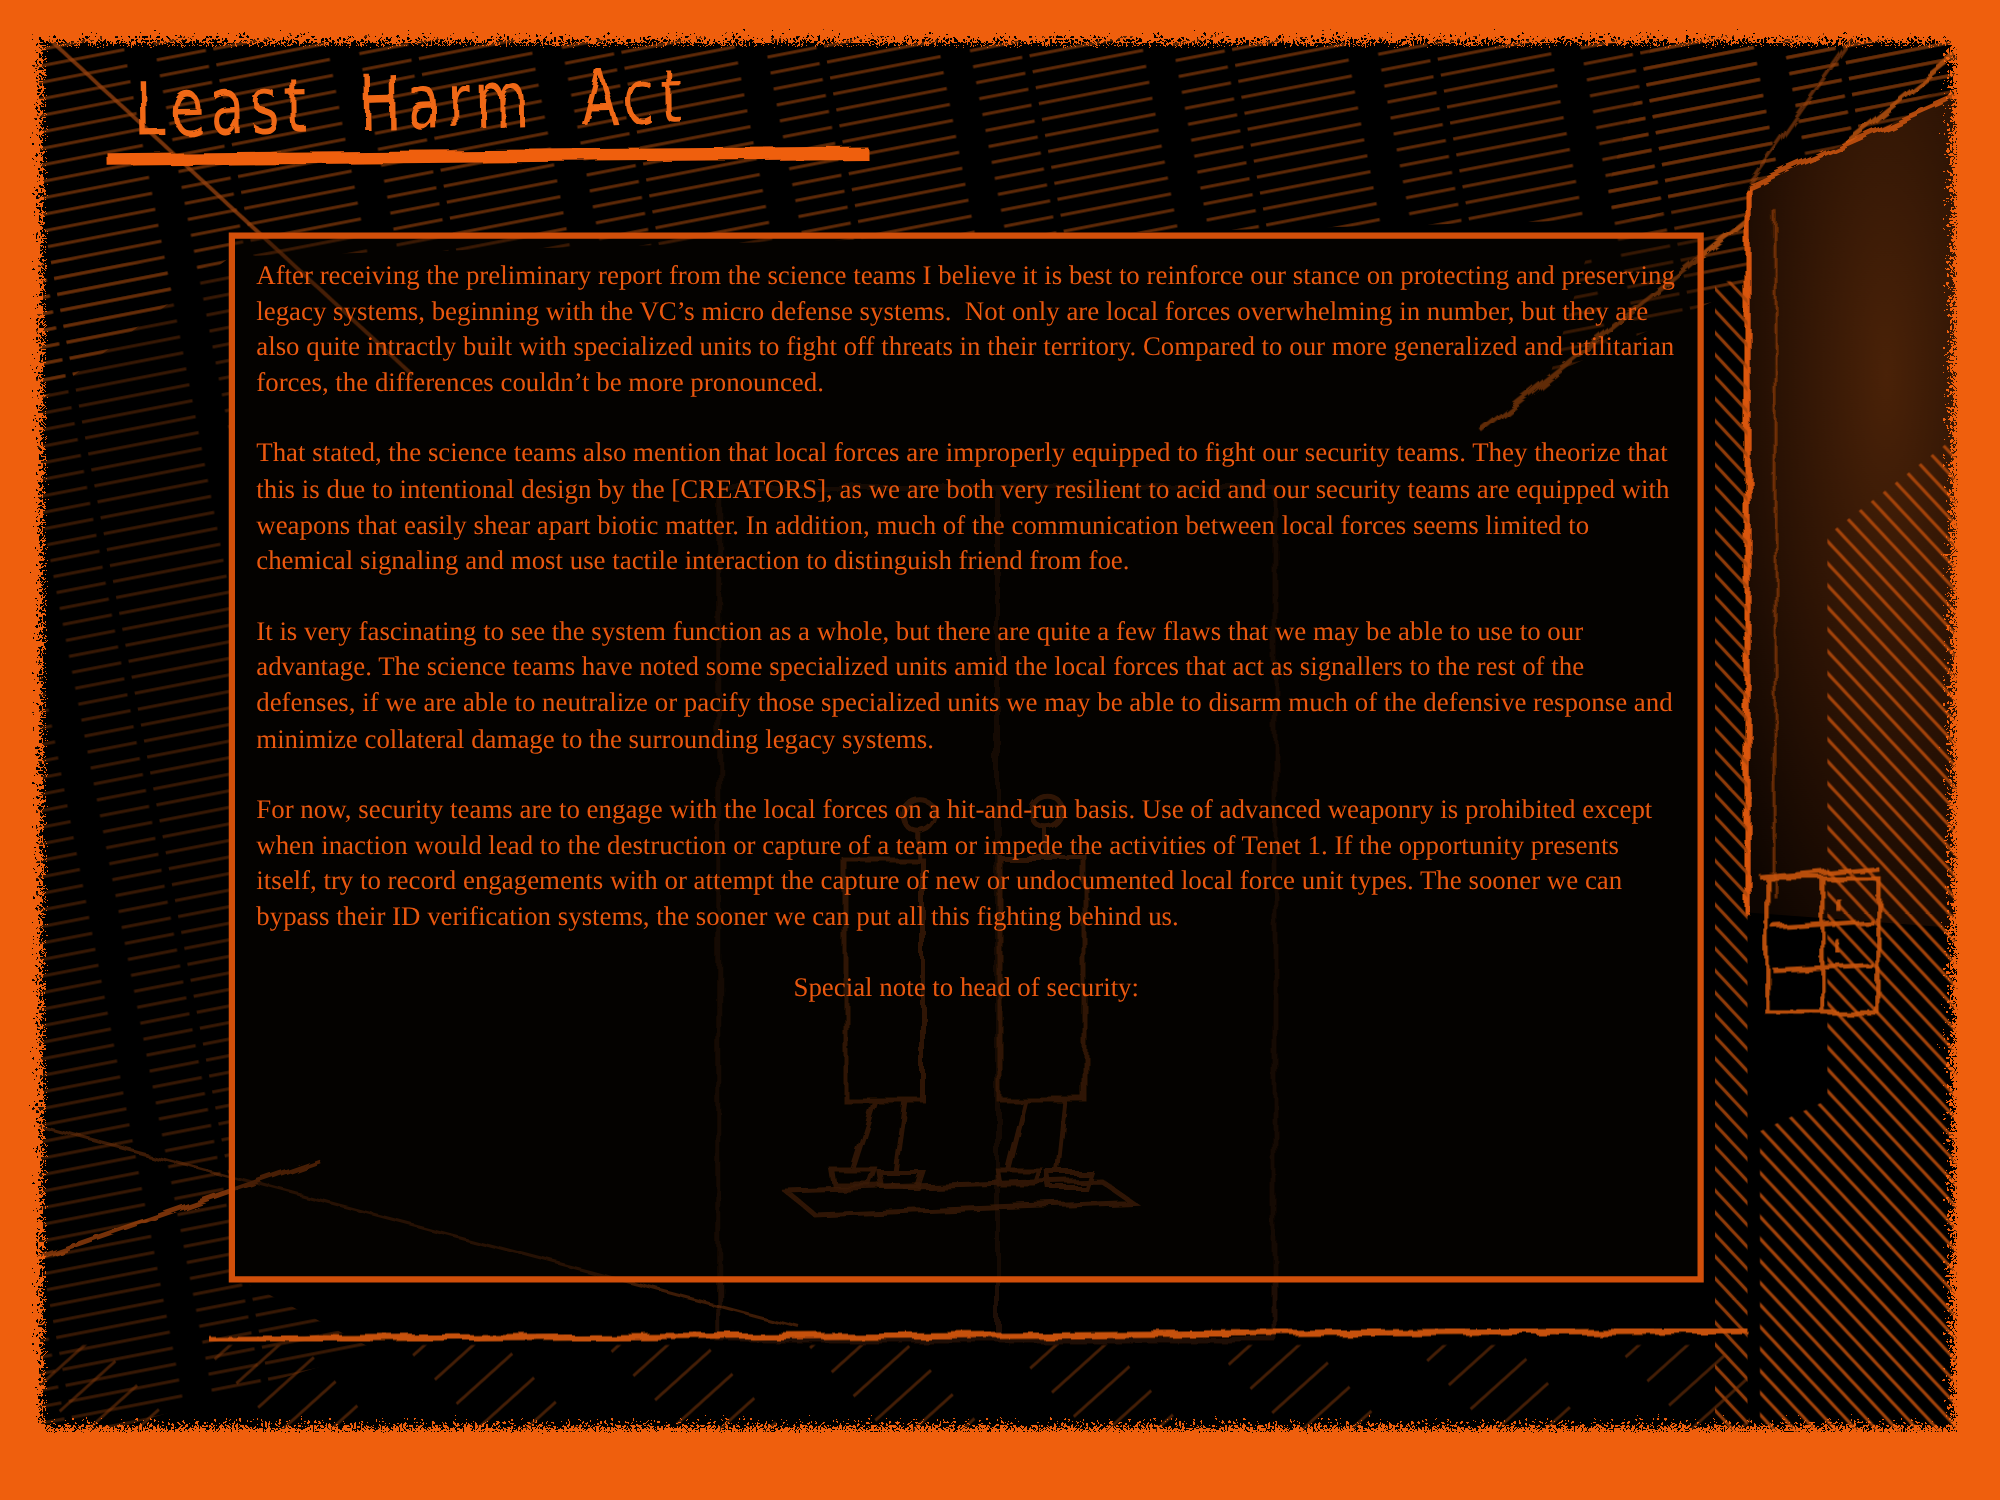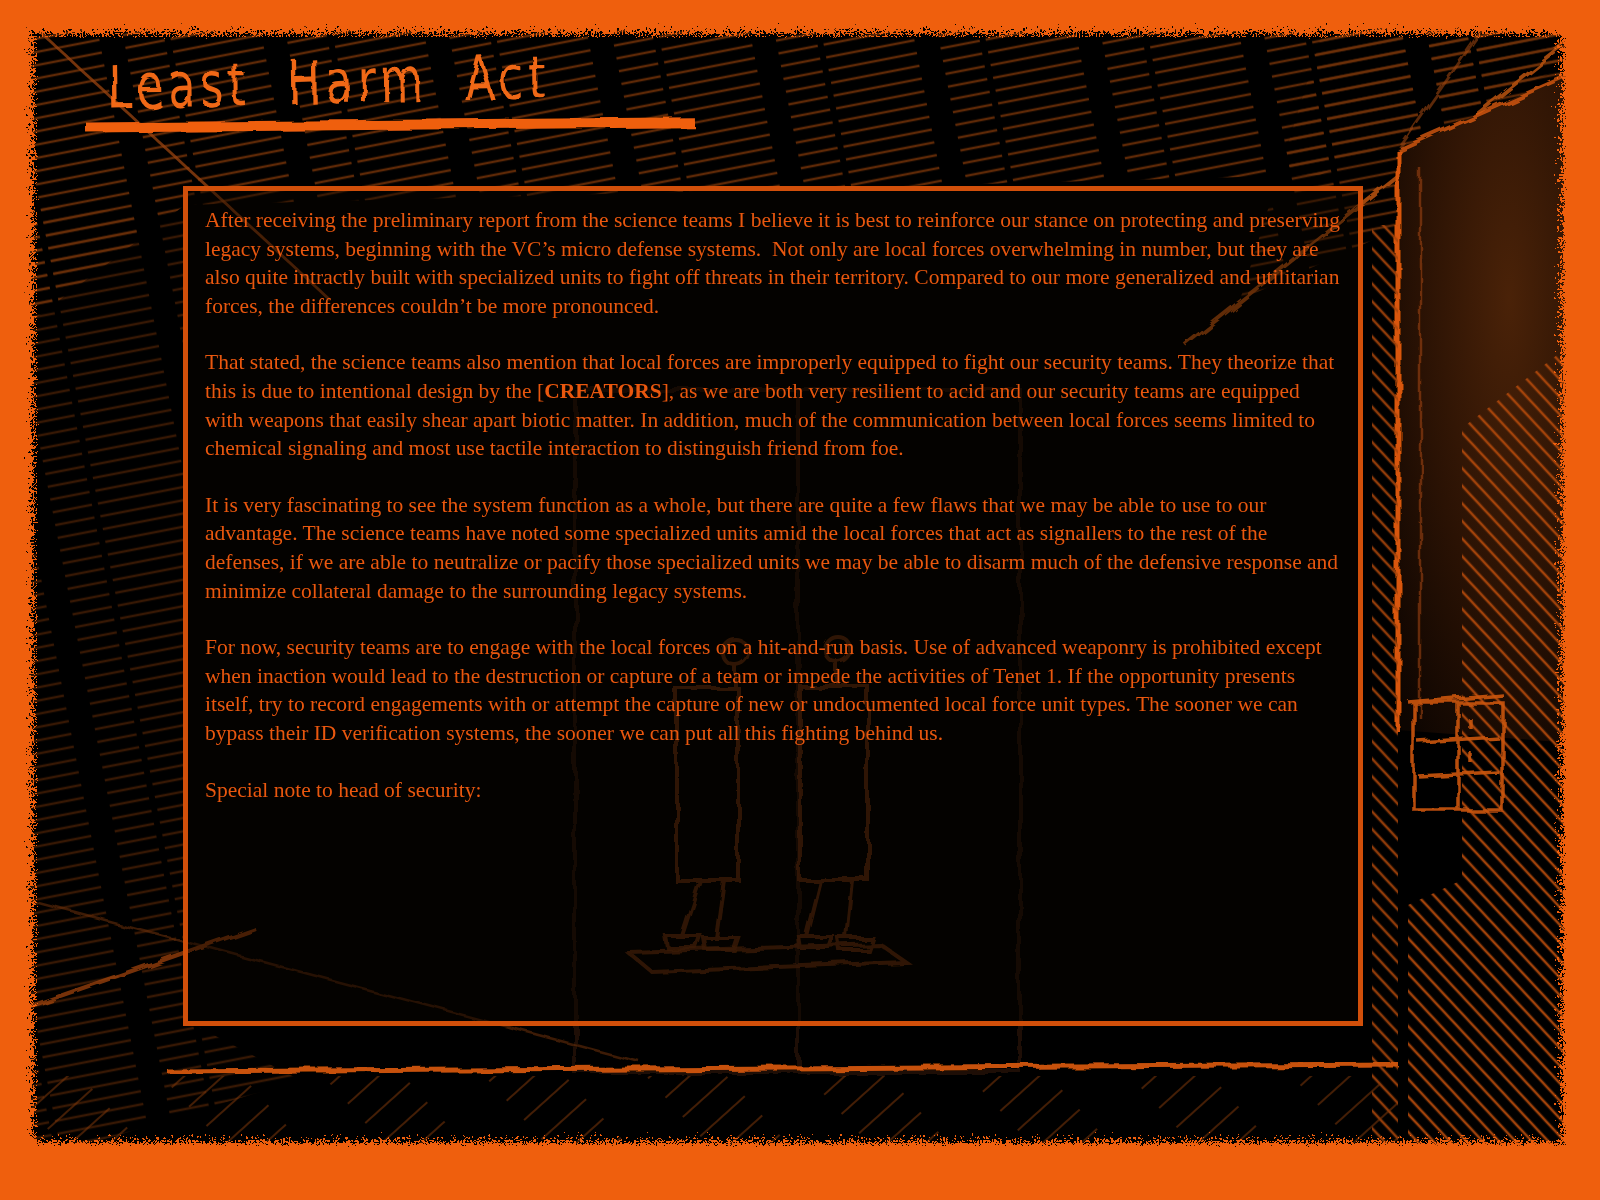--- a/index.html
+++ b/index.html
@@ -11,22 +11,22 @@
   .title-text{font-family:"DejaVu Sans",sans-serif;font-size:44px;letter-spacing:5px;
               word-spacing:18px;fill:var(--title-orange,#f06818);}
   .title-underline{fill:var(--frame-orange,#ef5e0d);}
   .doc-panel{position:absolute;left:183px;top:186px;width:1180px;height:840px;box-sizing:border-box;
              border:5px solid var(--panel-border,#d14f0a);
              background:rgba(10,4,1,0.42);
              padding:15px 17px 0 17px;
              color:var(--text-orange,#e9570e);
              font-size:21.5px;line-height:28.6px;}
   .doc-panel p{margin:0 0 28px 0;white-space:pre-wrap;}
-  .doc-panel p.last{margin-bottom:0;}
-  .doc-panel b{font-weight:bold;}
+  .doc-panel p.last{margin-bottom:0;text-align:center;}
+  .doc-panel b{font-weight:normal;}
 </style>
 </head>
 <body>
 
 <div class="stage">
 
   <svg class="scene" viewBox="0 0 1600 1200" xmlns="http://www.w3.org/2000/svg">
     <defs>
       <filter id="rough" x="-15%" y="-15%" width="130%" height="130%">
         <feTurbulence type="fractalNoise" baseFrequency="0.035" numOctaves="3" seed="4" result="n"></feTurbulence>

